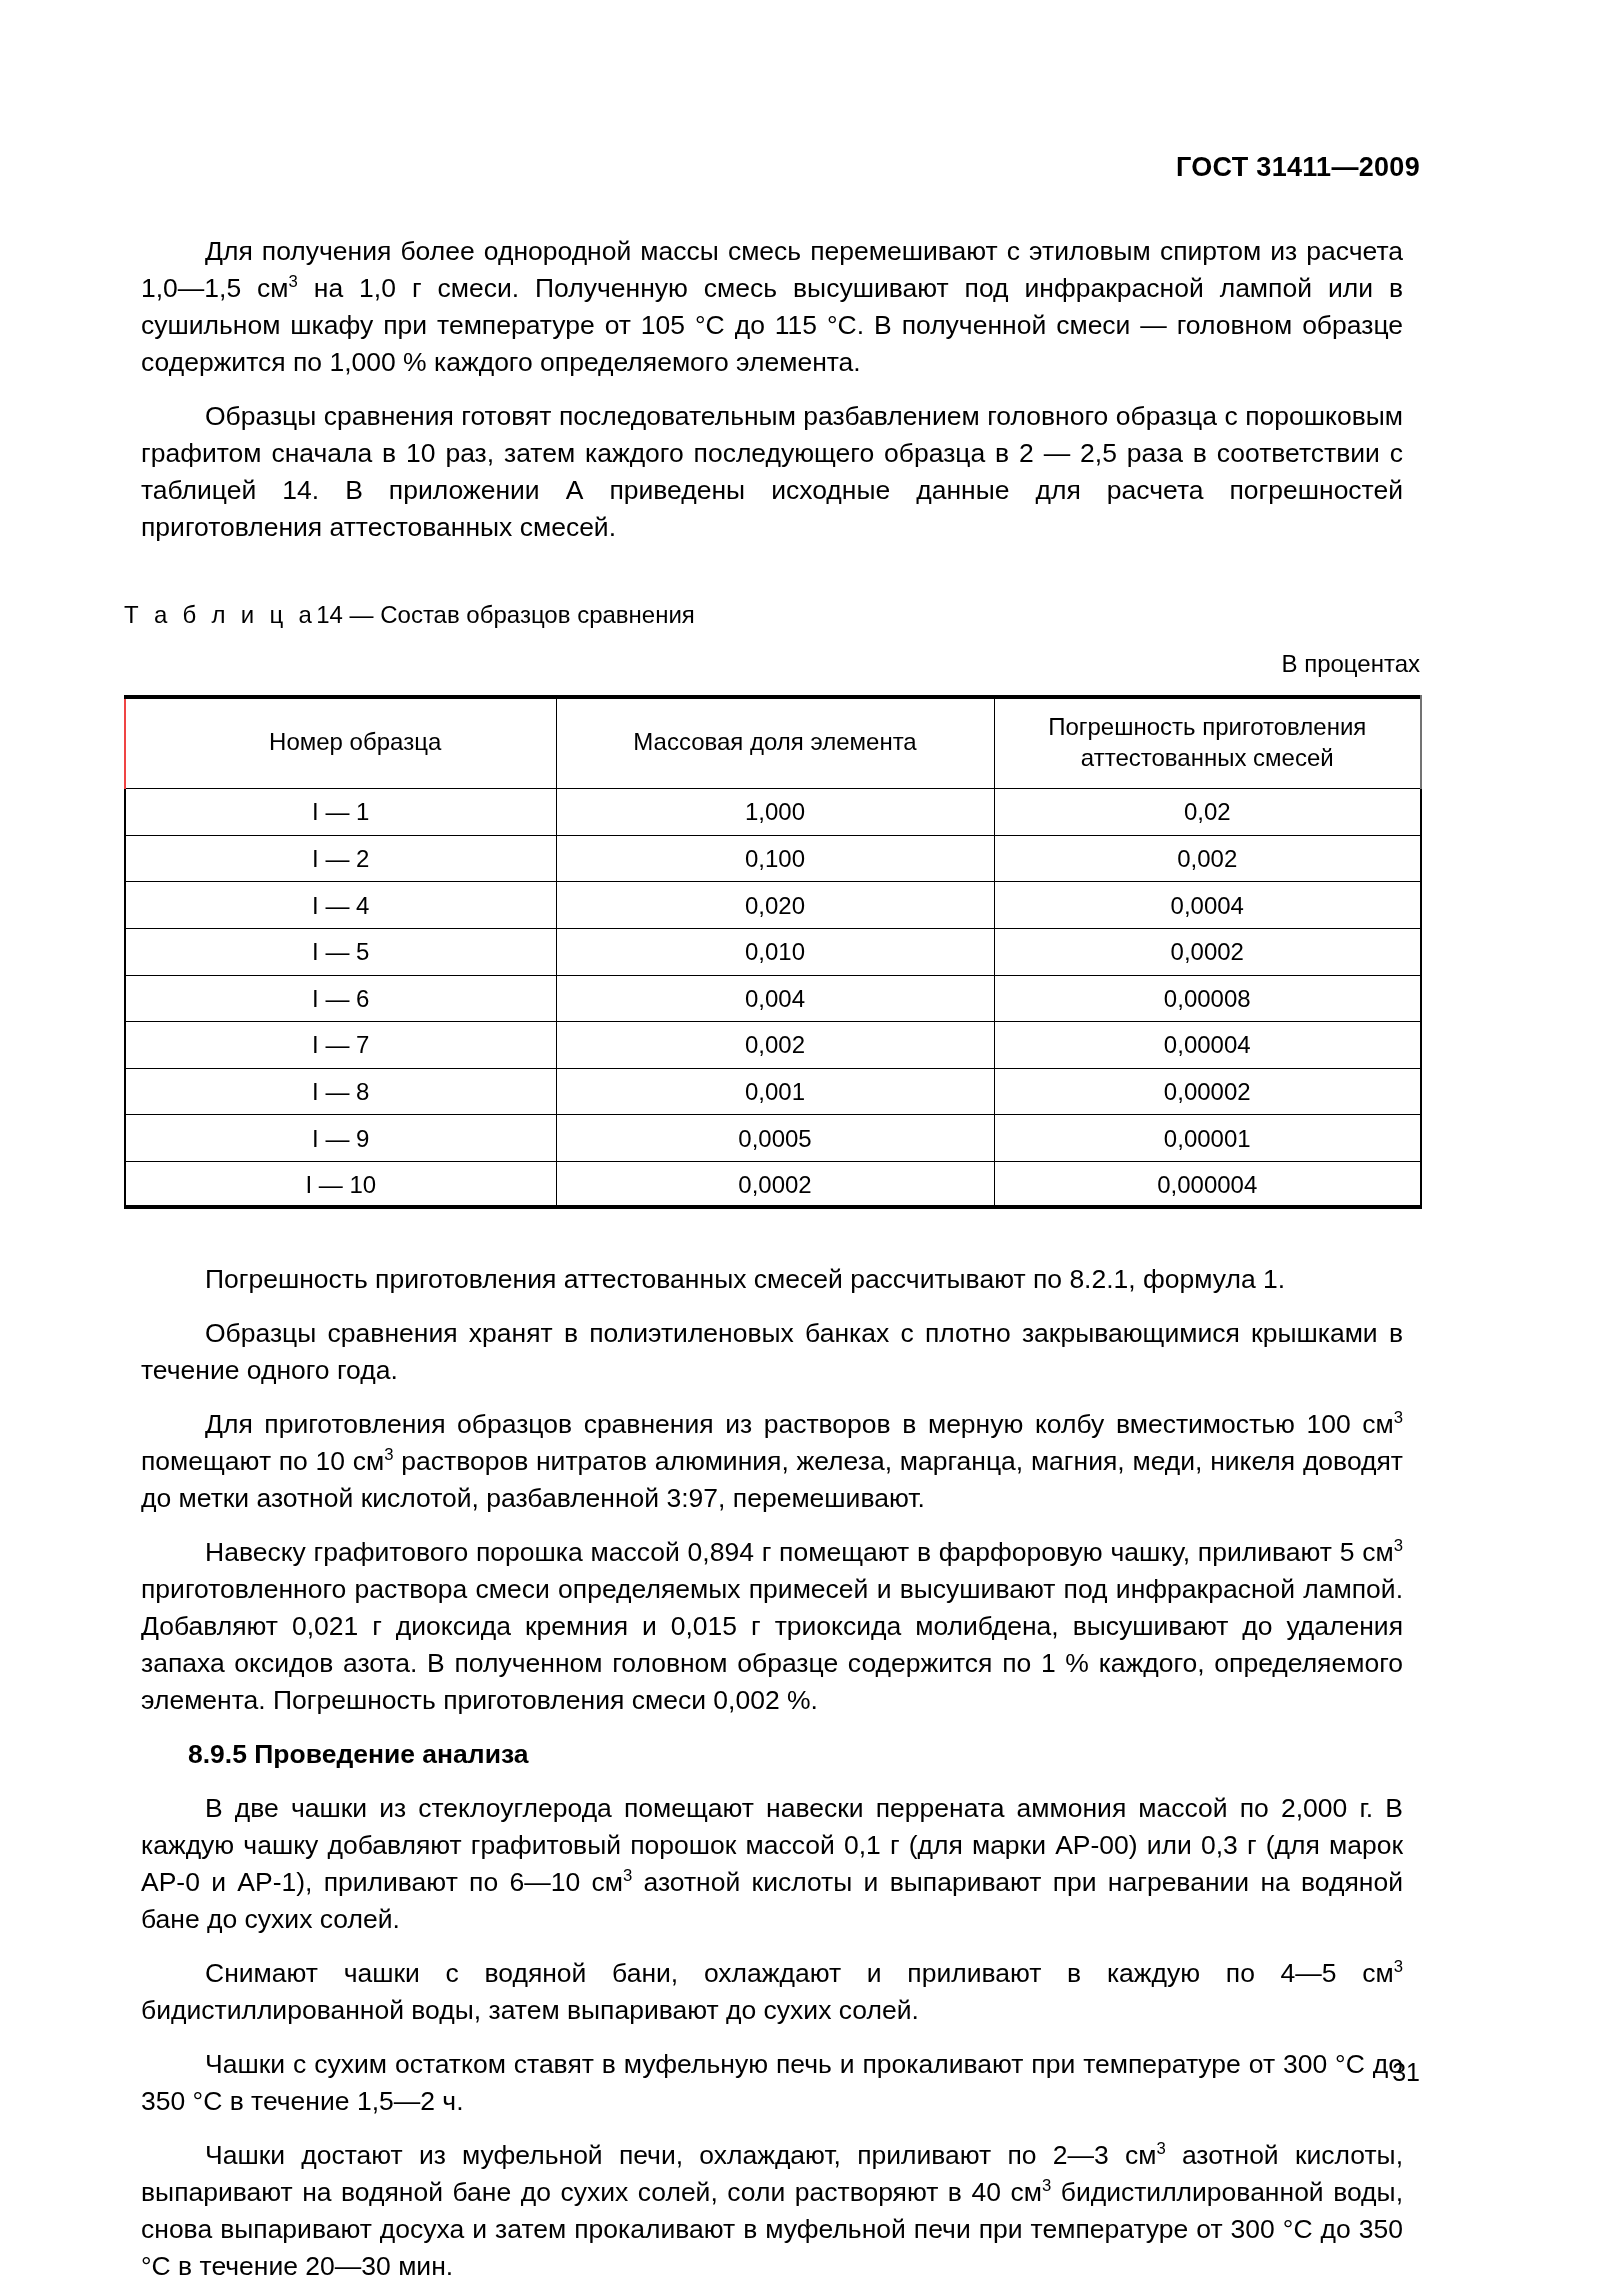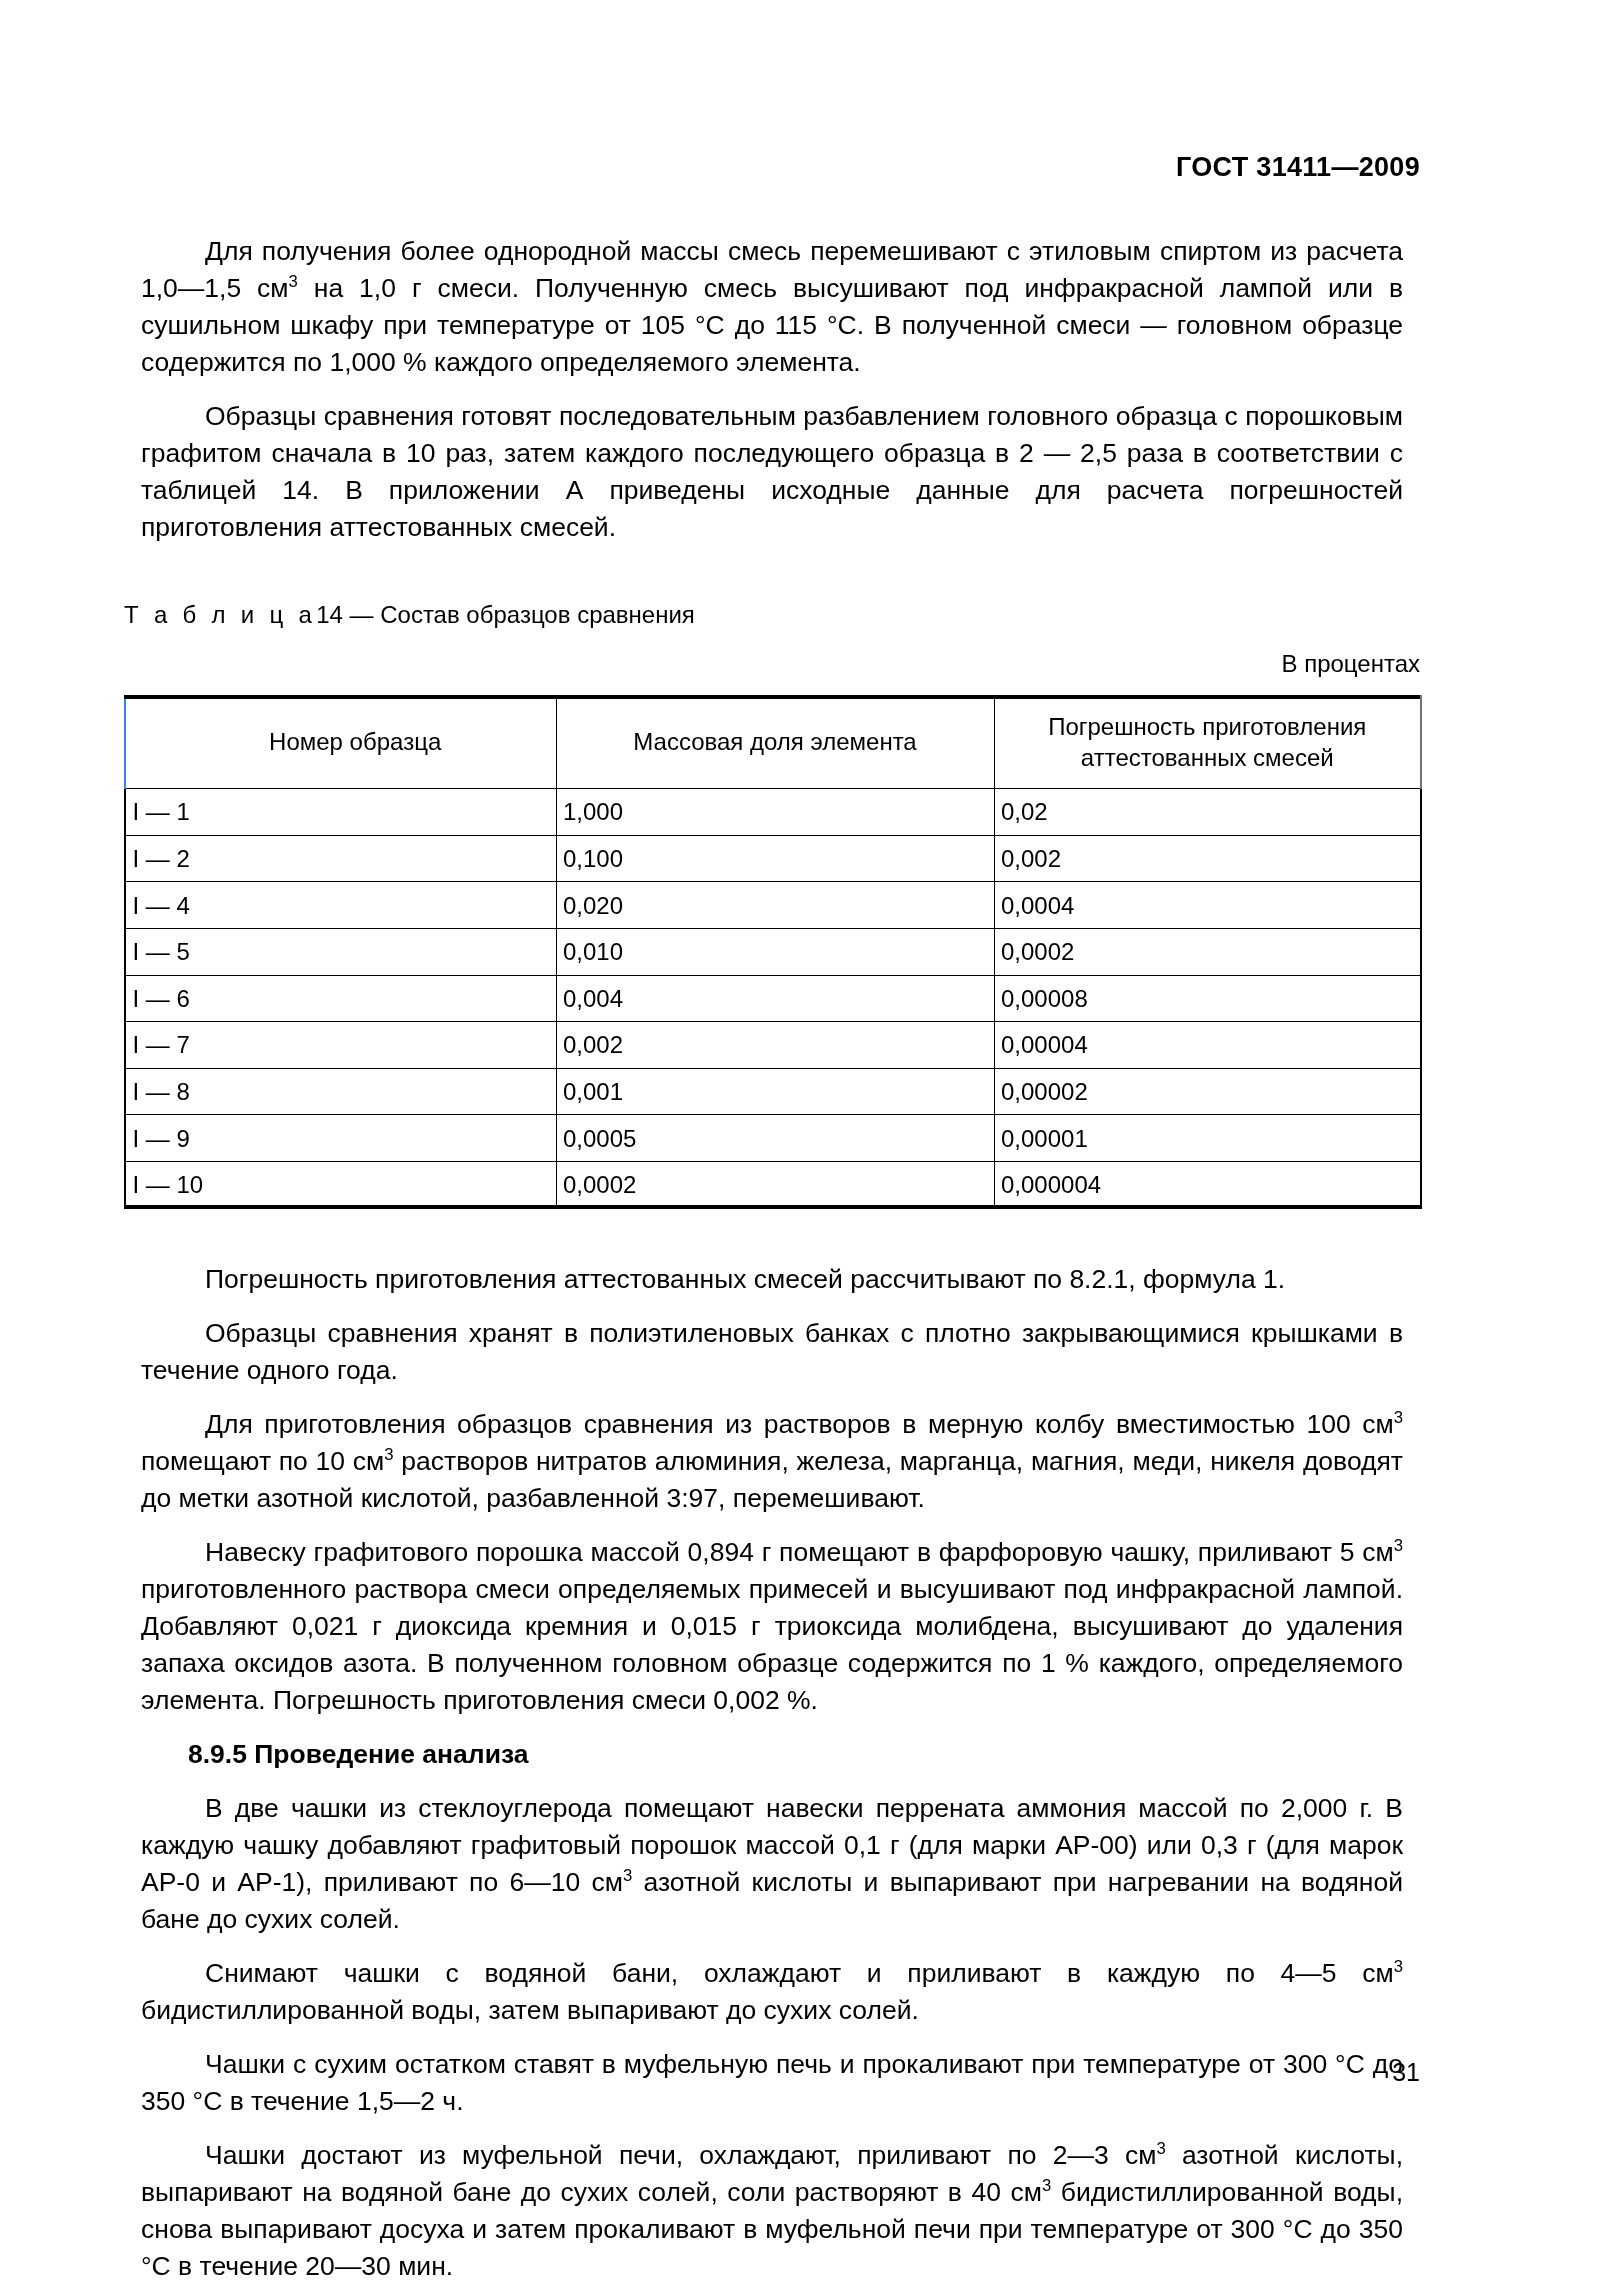--- a/index.html
+++ b/index.html
@@ -83,24 +83,25 @@
   table.gost thead th {
     font-weight:normal;
     text-align:center;
     vertical-align:middle;
     height:85px;
     padding:3.9px 9.2px;
     border-left:1.3px solid #000;
     border-right:1.3px solid #000;
     line-height:31px;
   }
-  table.gost thead tr th:first-child { border-left:2px solid #3b82f6;padding-left:38px; }
+  table.gost thead tr th:first-child { border-left:2px solid #ef4444;padding-left:38px; }
   table.gost thead tr th:last-child  { border-right:2px solid #737373; }
 
   table.gost tbody td {
+    text-align:center;
     vertical-align:middle;
     height:43px;
     padding:1.3px 6.5px;
     border:1.3px solid #000;
     line-height:29px;
   }
   table.gost tbody tr td:first-child { border-left:2px solid #000; }
   table.gost tbody tr td:last-child  { border-right:2px solid #000; }
 
   

